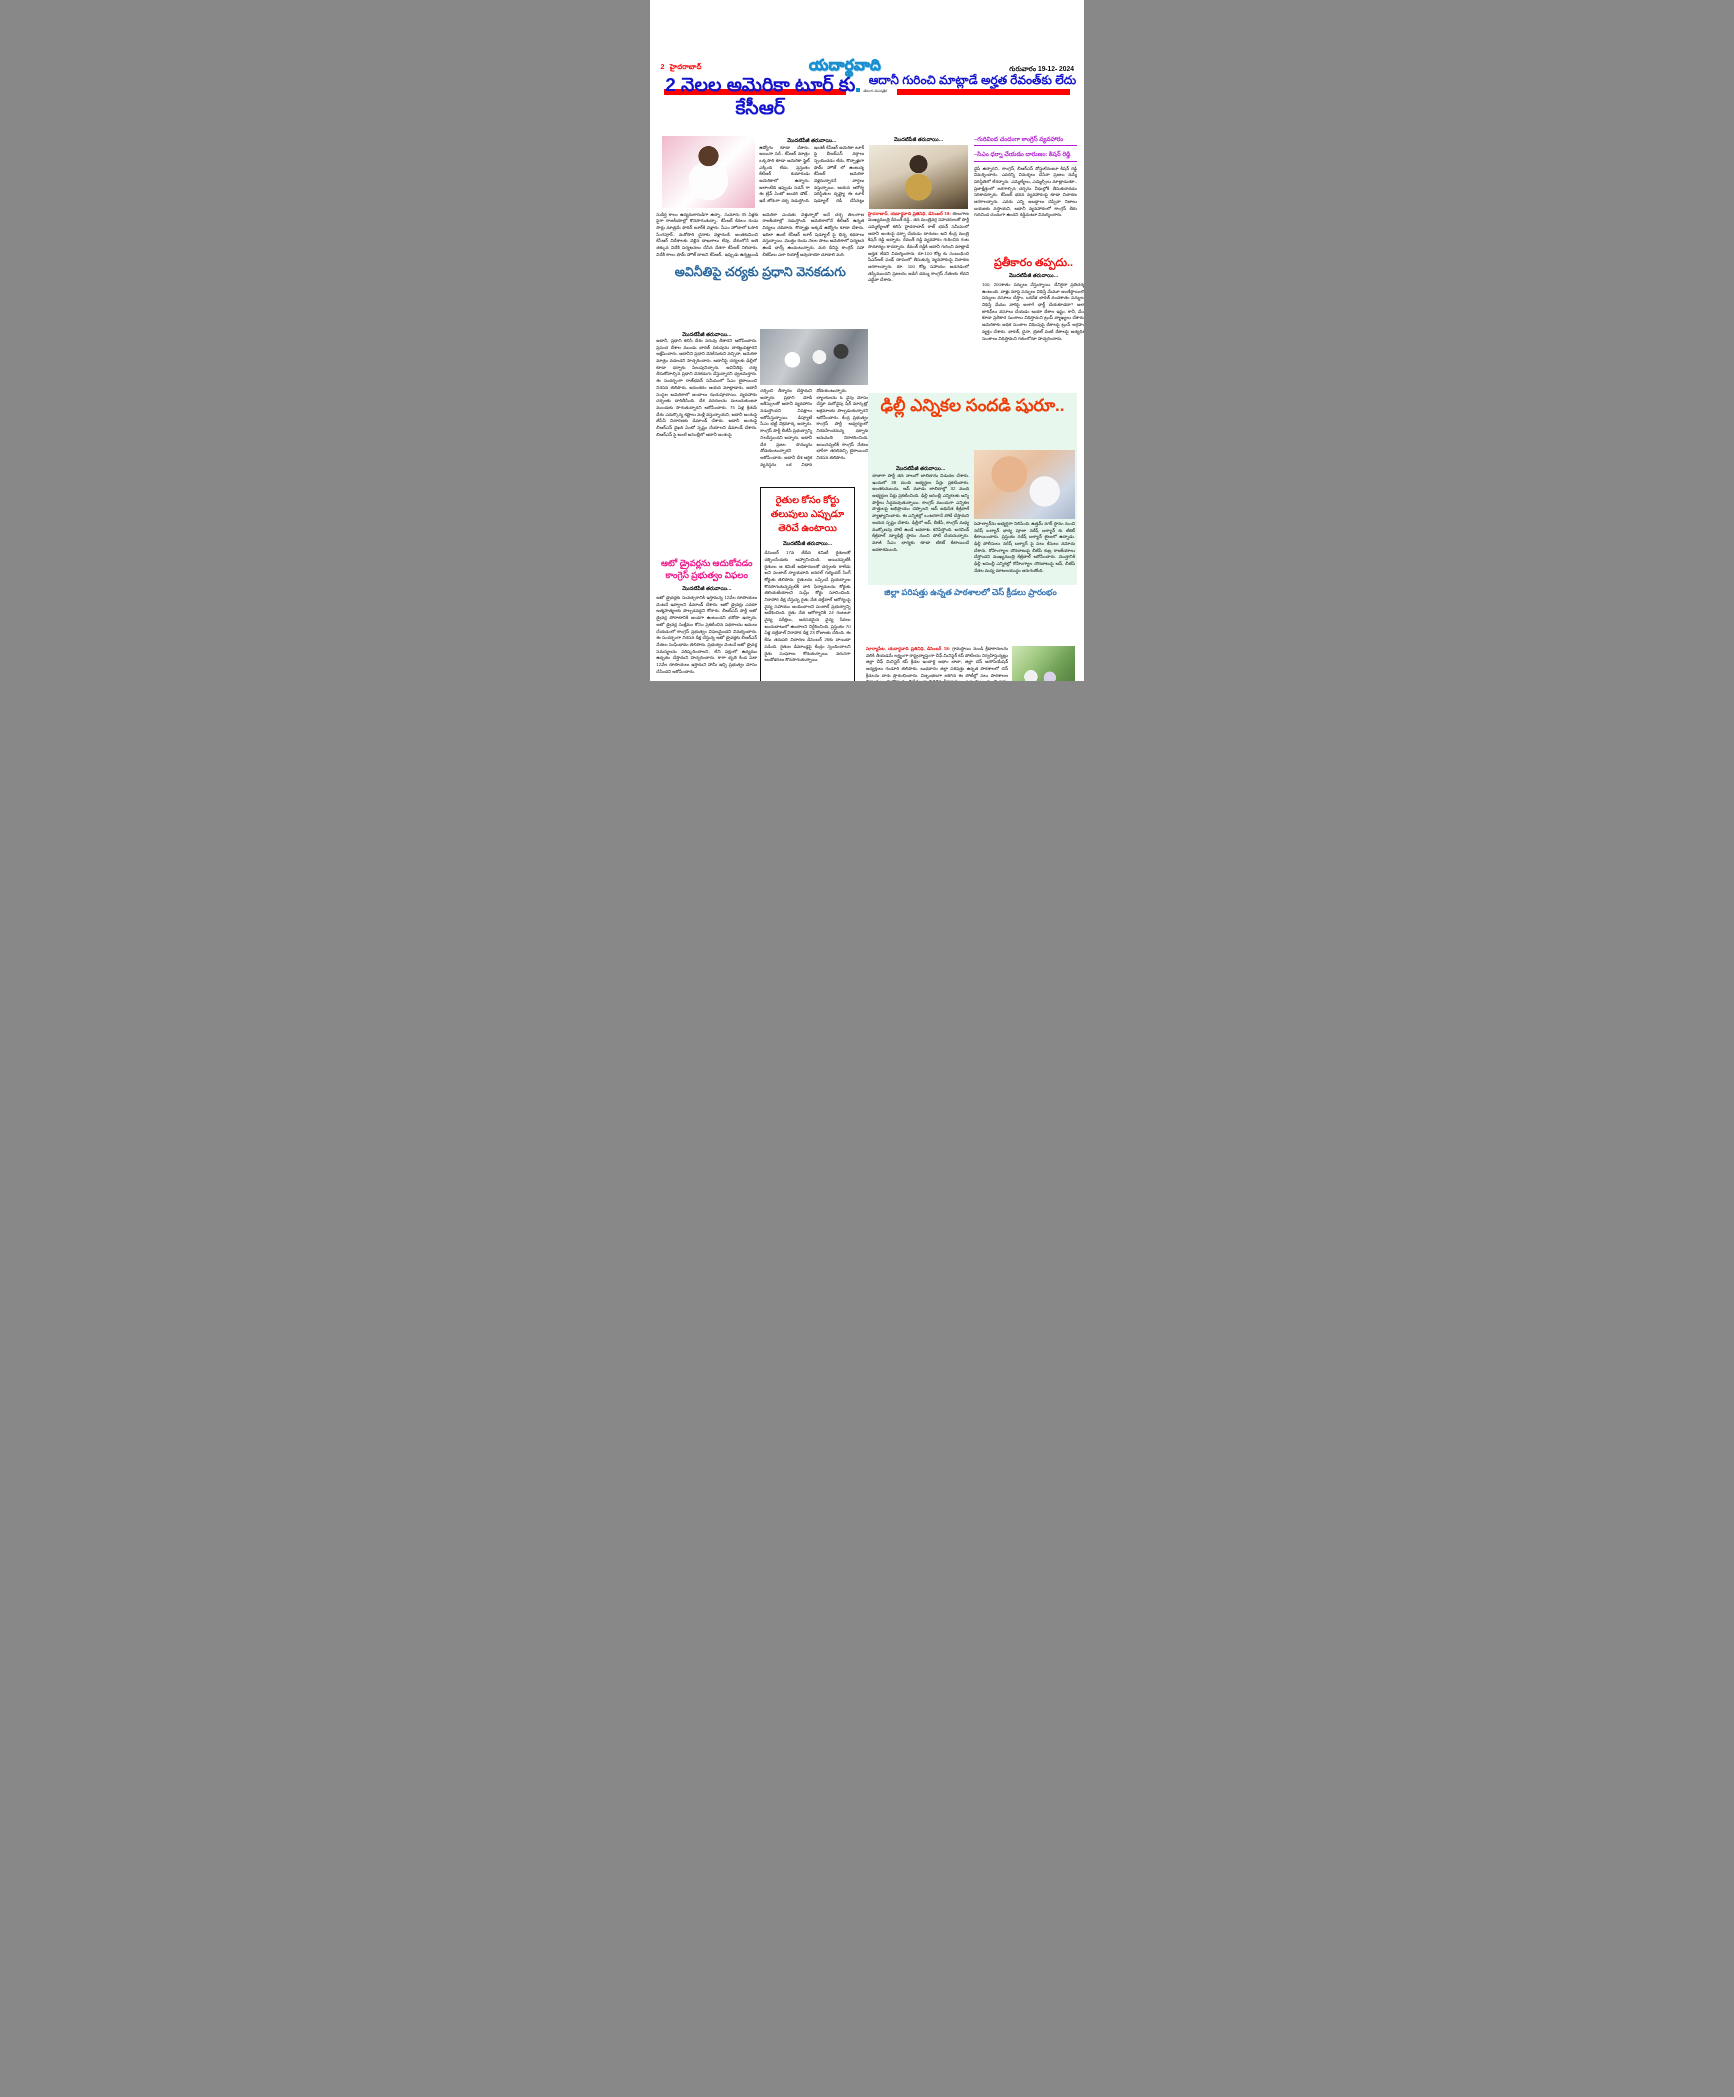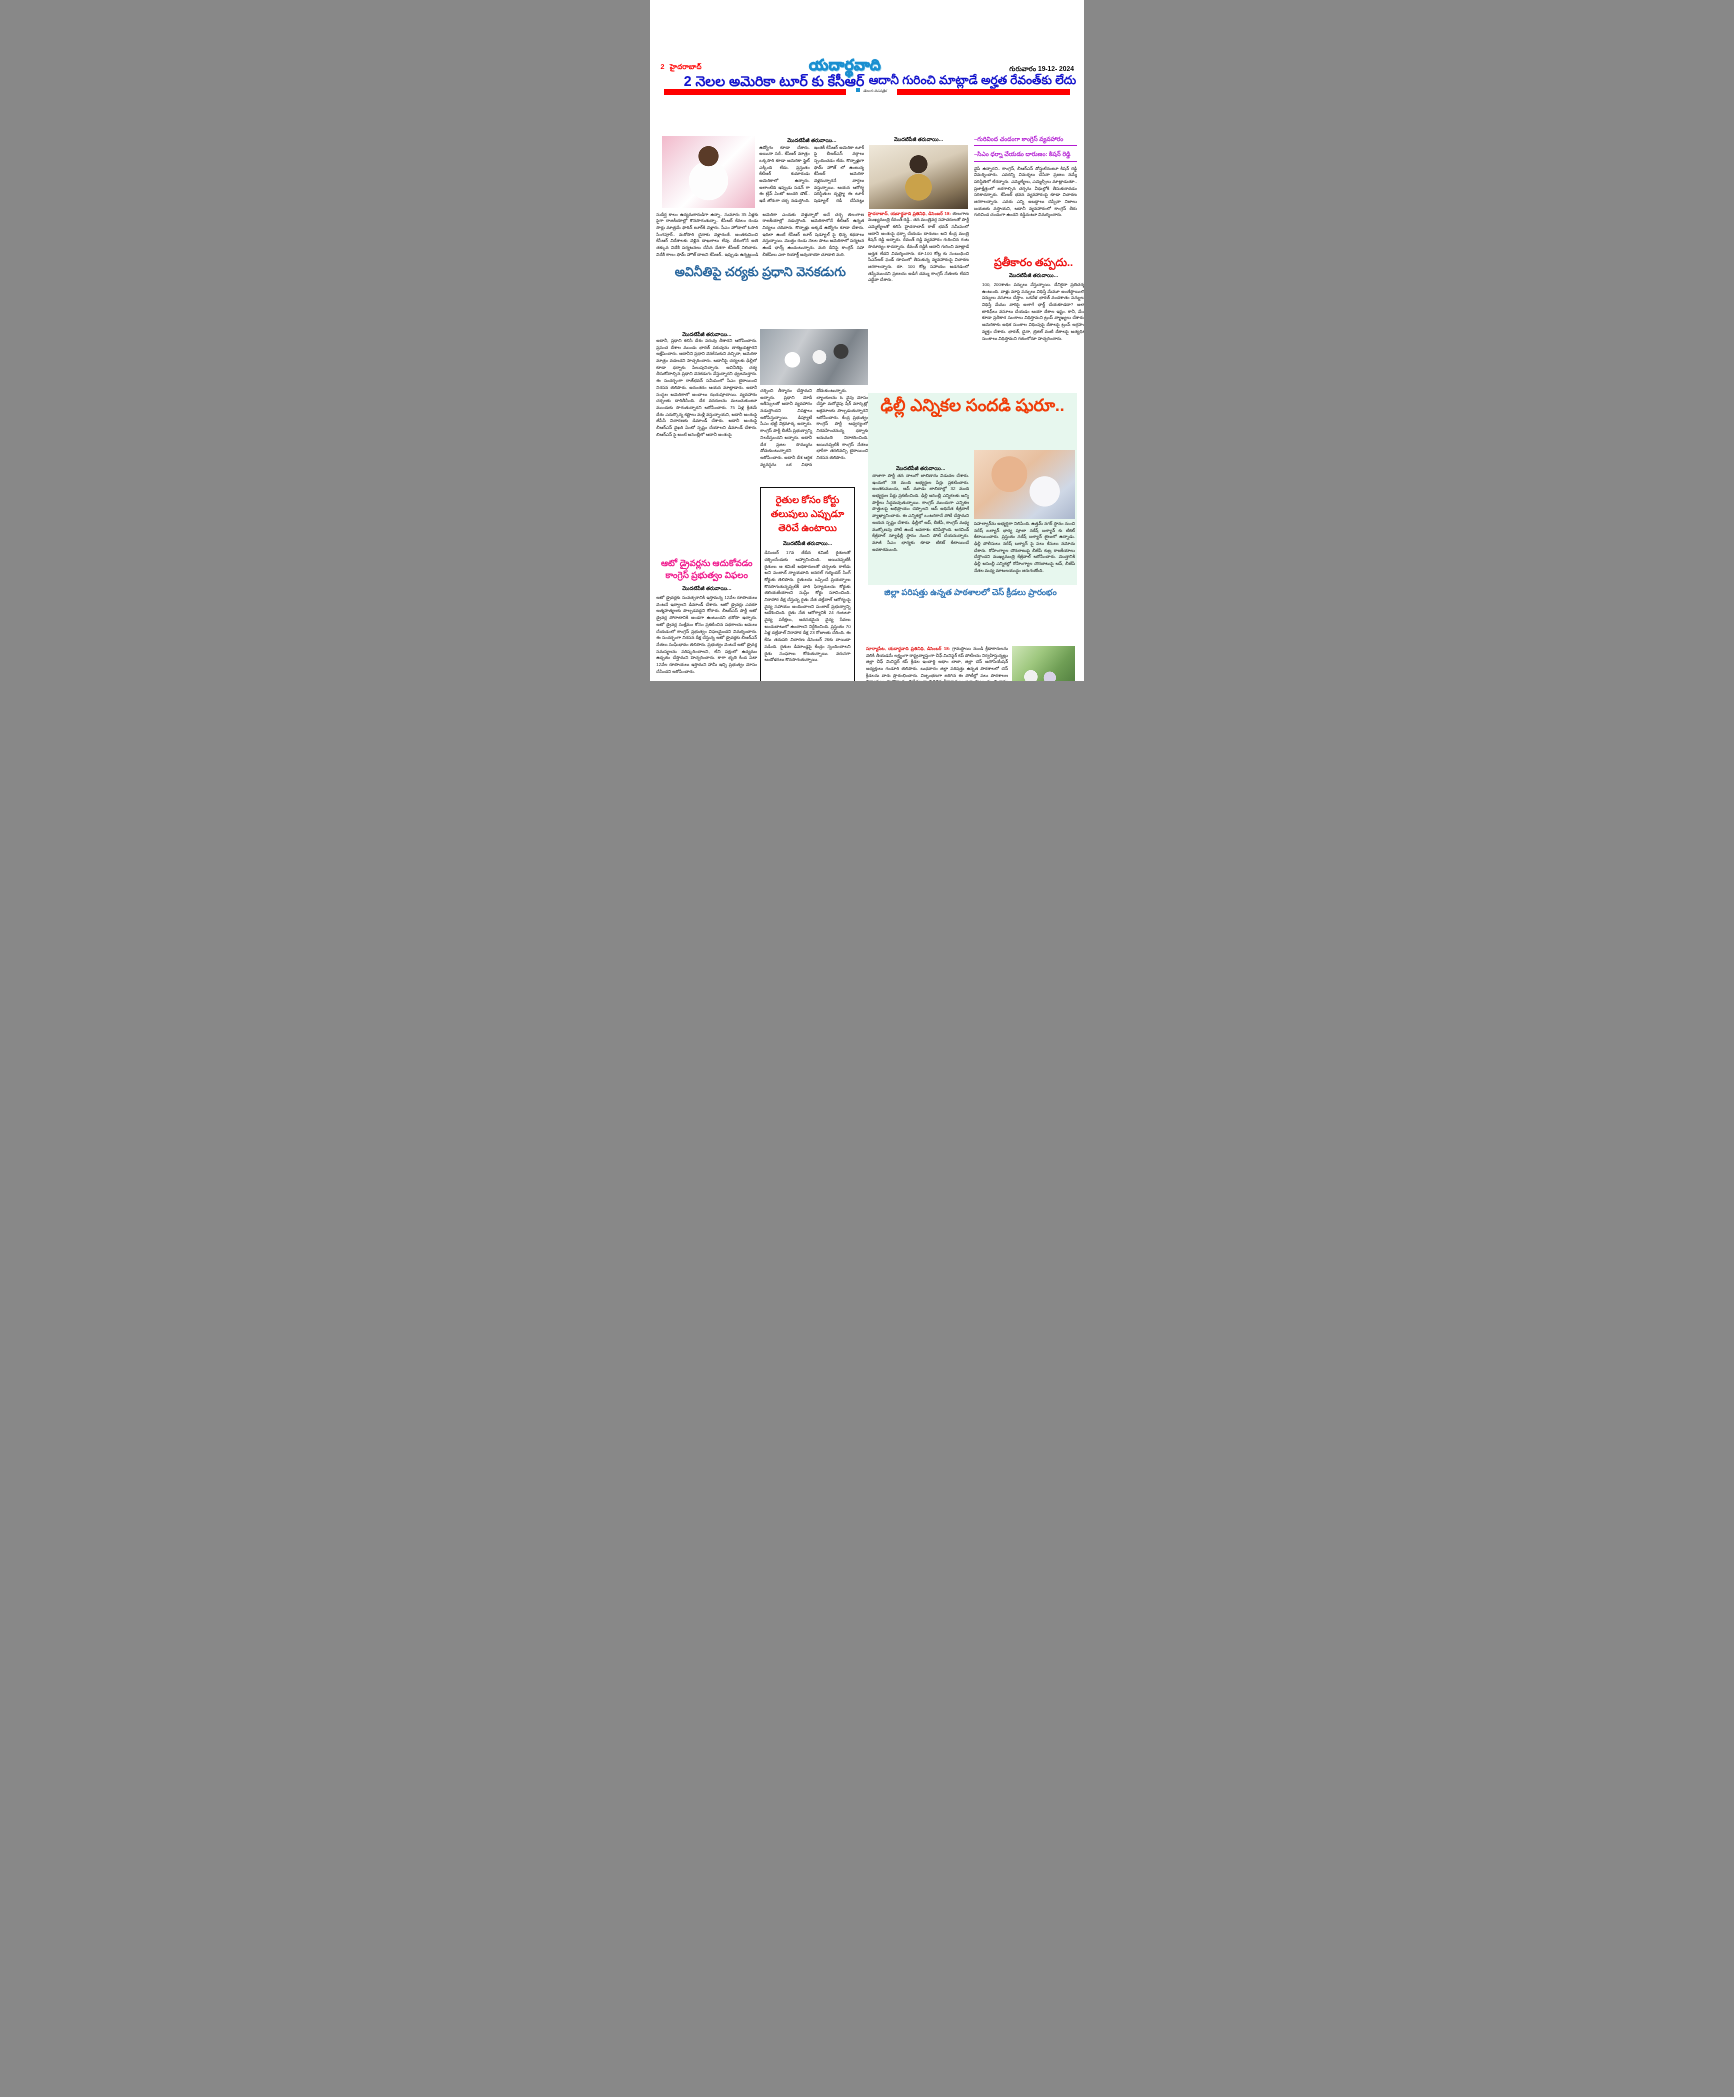--- a/index.html
+++ b/index.html
@@ -37,21 +37,21 @@
   <div class="abs" style="right:10px;top:21px;font-size:6.7px;font-weight:bold;color:#000;">గురువారం 19-12- 2024</div>
 
   <div class="abs" style="left:14px;top:45px;width:182px;height:5.9px;background:#ff0000;"></div>
   <div class="abs" style="left:247px;top:45px;width:173px;height:5.9px;background:#ff0000;"></div>
   <div class="abs" style="left:197px;top:42px;width:49px;text-align:center;">
     <span style="display:inline-block;width:3.8px;height:3.8px;background:#1a8fd0;vertical-align:middle;margin-right:1.3px;"></span>
     <span style="font-size:3.6px;font-style:italic;color:#222;">తెలుగు దినపత్రిక</span>
   </div>
 
   <div class="abs" style="left:6.3px;top:28.5px;width:208px;height:193px;">
-    <div class="headline" style="font-size:14px;color:#1414cc;text-align:right;">2 నెలల అమెరికా టూర్ కు కేసీఆర్</div>
+    <div class="headline" style="font-size:19px;color:#1414cc;">2 నెలల అమెరికా టూర్ కు కేసీఆర్</div>
     <div class="abs photo" style="left:5.9px;top:19.3px;width:93px;height:72px;
          background:
            radial-gradient(circle at 50% 28%, #5a3b28 0 14%, transparent 15%),
            radial-gradient(circle at 50% 62%, #fdfdfd 0 30%, transparent 31%),
            linear-gradient(135deg,#f2b9cb 0%,#f7e2ea 30%,#ffffff 55%,#eeb3c6 100%);"></div>
     <div class="abs cont" style="left:103px;top:20px;width:105px;">మొదటిపేజీ తరువాయి...</div>
     <div class="abs body-txt cols2" style="left:103px;top:28px;width:105px;height:64px;">ఉద్యోగం కూడా చేశారు. అయినా సరే.. కేసీఆర్ మాత్రం ఒక్కసారి కూడా అమెరికా ఫ్లైట్ ఎక్కింది లేదు. ప్రస్తుతం కేటీఆర్ కుమారుడు అమెరికాలో ఉన్నారు. అలాంటిది ఇప్పుడు సడన్ గా ఈ ట్రిప్ ఏంటో అందరి డౌట్.. ఇదే జోరుగా చర్చ నడుస్తోంది. ఇంతకీ కేసీఆర్ అమెరికా టూర్ పై బీఆర్ఎస్ వర్గాలు స్పందించడం లేదు. కొన్నాళ్లుగా ఫామ్ హౌజ్ లో ఉంటున్న కేసీఆర్ అమెరికా వెళ్లనున్నారనే వార్తలు వస్తున్నాయి. ఆయన ఆరోగ్య పరిస్థితుల దృష్ట్యా ఈ టూర్ షెడ్యూల్ రెడీ చేసినట్లు సమాచారం. మొత్తం రెండు నెలల పాటు ఆయన అమెరికాలో ఉంటారని తెలుస్తోంది. అనారోగ్యంతో ఉన్న కేసీఆర్ అమెరికాలో వైద్య పరీక్షలు చేయించుకోనున్నారని సమాచారం.</div>
     <div class="abs body-txt cols2" style="left:0;top:95px;width:208px;height:97px;">సుదీర్ఘ కాలం ఉద్యమకారుడిగా ఉన్నా.. సుమారు 35 ఏళ్లకు పైగా రాజకీయాల్లో కొనసాగుతున్నా.. కేసీఆర్ కేవలం రెండు సార్లు మాత్రమే ఫారిన్ టూర్‌కి వెళ్లారు. సీఎం హోదాలో ఓసారి సింగపూర్.. మరోసారి చైనాకు వెళ్లారంతే. అంతకుమించి కేసీఆర్ విదేశాలకు వెళ్లిన దాఖలాలు లేవు. దేశంలోనే అతి తక్కువ విదేశీ పర్యటనలు చేసిన నేతగా కేసీఆర్ నిలిచారు. విదేశీ కాలం ఫామ్ హౌజ్ దాటని కేసీఆర్.. ఇప్పుడు ఉన్నట్టుండి అమెరికా ఎందుకు వెళ్తున్నారో అనే చర్చ తెలంగాణ రాజకీయాల్లో నడుస్తోంది. అమెరికాలోనే కేటీఆర్ ఉన్నత విద్యలు చదివారు. కొన్నాళ్లు అక్కడే ఉద్యోగం కూడా చేశారు. ఇదిలా ఉంటే కేసీఆర్ టూర్ షెడ్యూల్ పై భిన్న కథనాలు వస్తున్నాయి. మొత్తం రెండు నెలల పాటు అమెరికాలో పర్యటన ఉండే ఛాన్స్ ఉందంటున్నారు. మరి దీనిపై కాంగ్రెస్ సహా బీజేపీలు ఎలా రియాక్ట్ అవుతాయో చూడాలి మరి.</div>
   </div>
 

